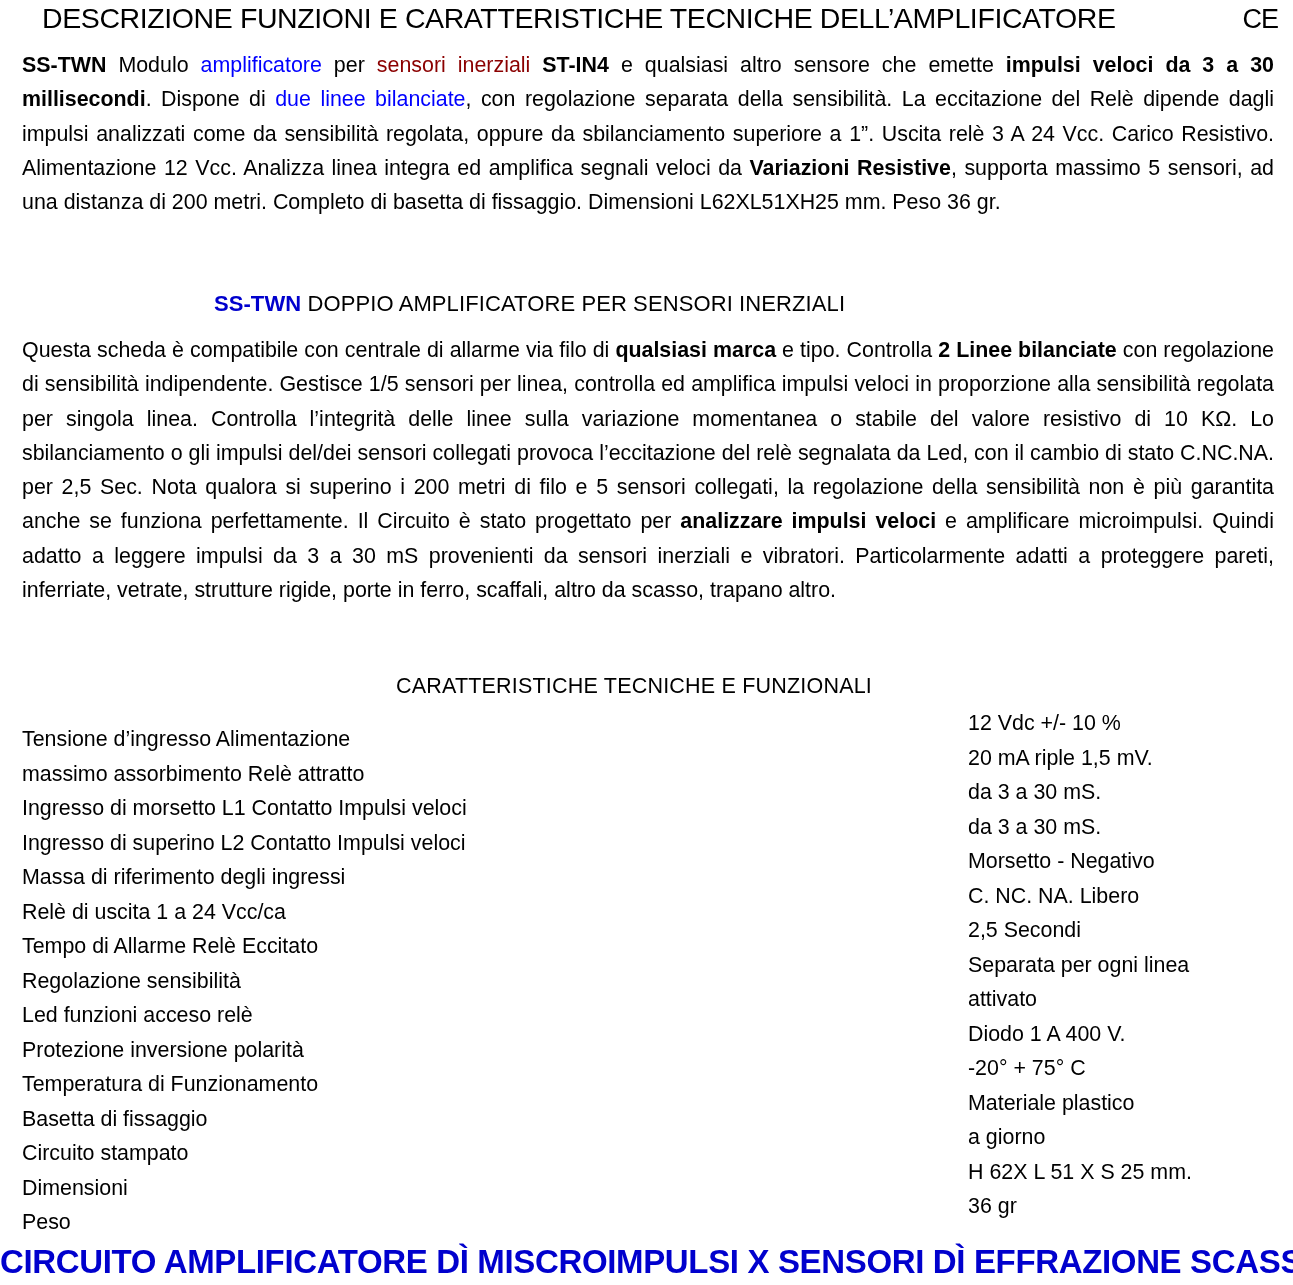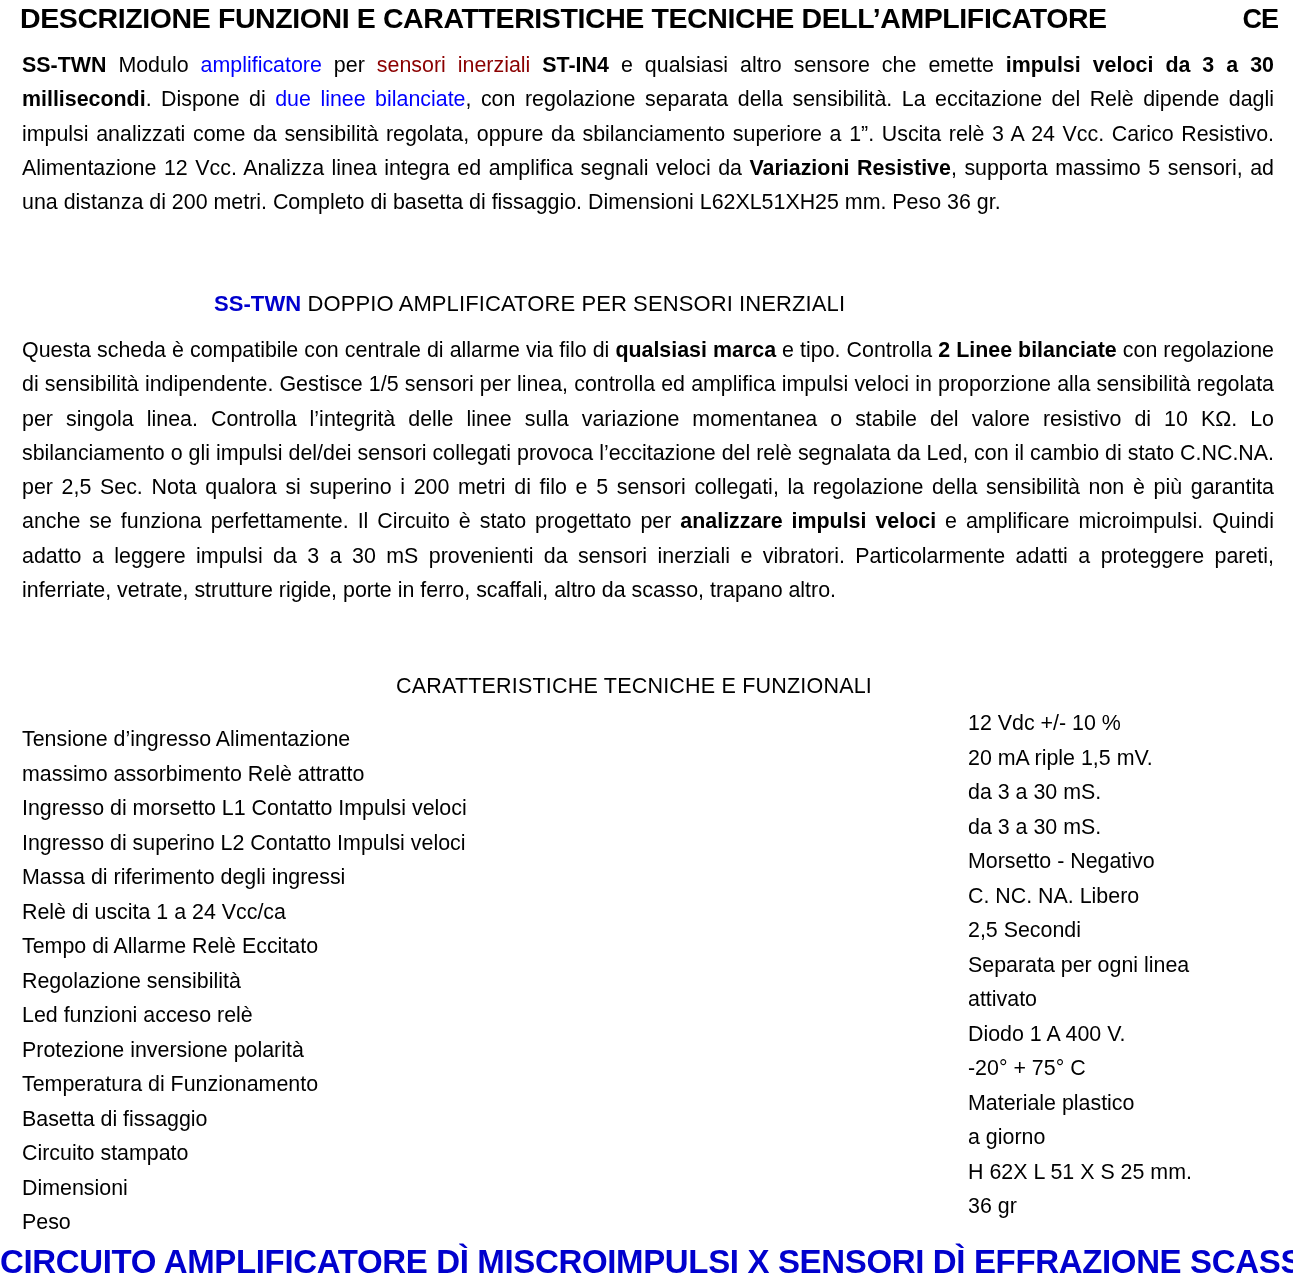--- a/index.html
+++ b/index.html
@@ -30,24 +30,24 @@
     left: 20px;
     width: 1258px;
     display: flex;
     align-items: baseline;
     justify-content: space-between;
     font-size: 28.5px;
     font-weight: bold;
     letter-spacing: -0.4px;
     white-space: nowrap;
   }
-  .doc-title .title-text { font-size: 28.5px; font-weight: bold; }
+  .doc-title .title-text { font-size: 28.5px; font-weight: normal; margin-left: 22px; }
   .ce-mark {
     font-size: 27px;
-    font-weight: bold;
+    font-weight: normal;
     letter-spacing: -1px;
     margin-left: 10px;
   }
 
   
   .para {
     position: absolute;
     left: 22px;
     width: 1252px;
     font-size: 21.4px;

